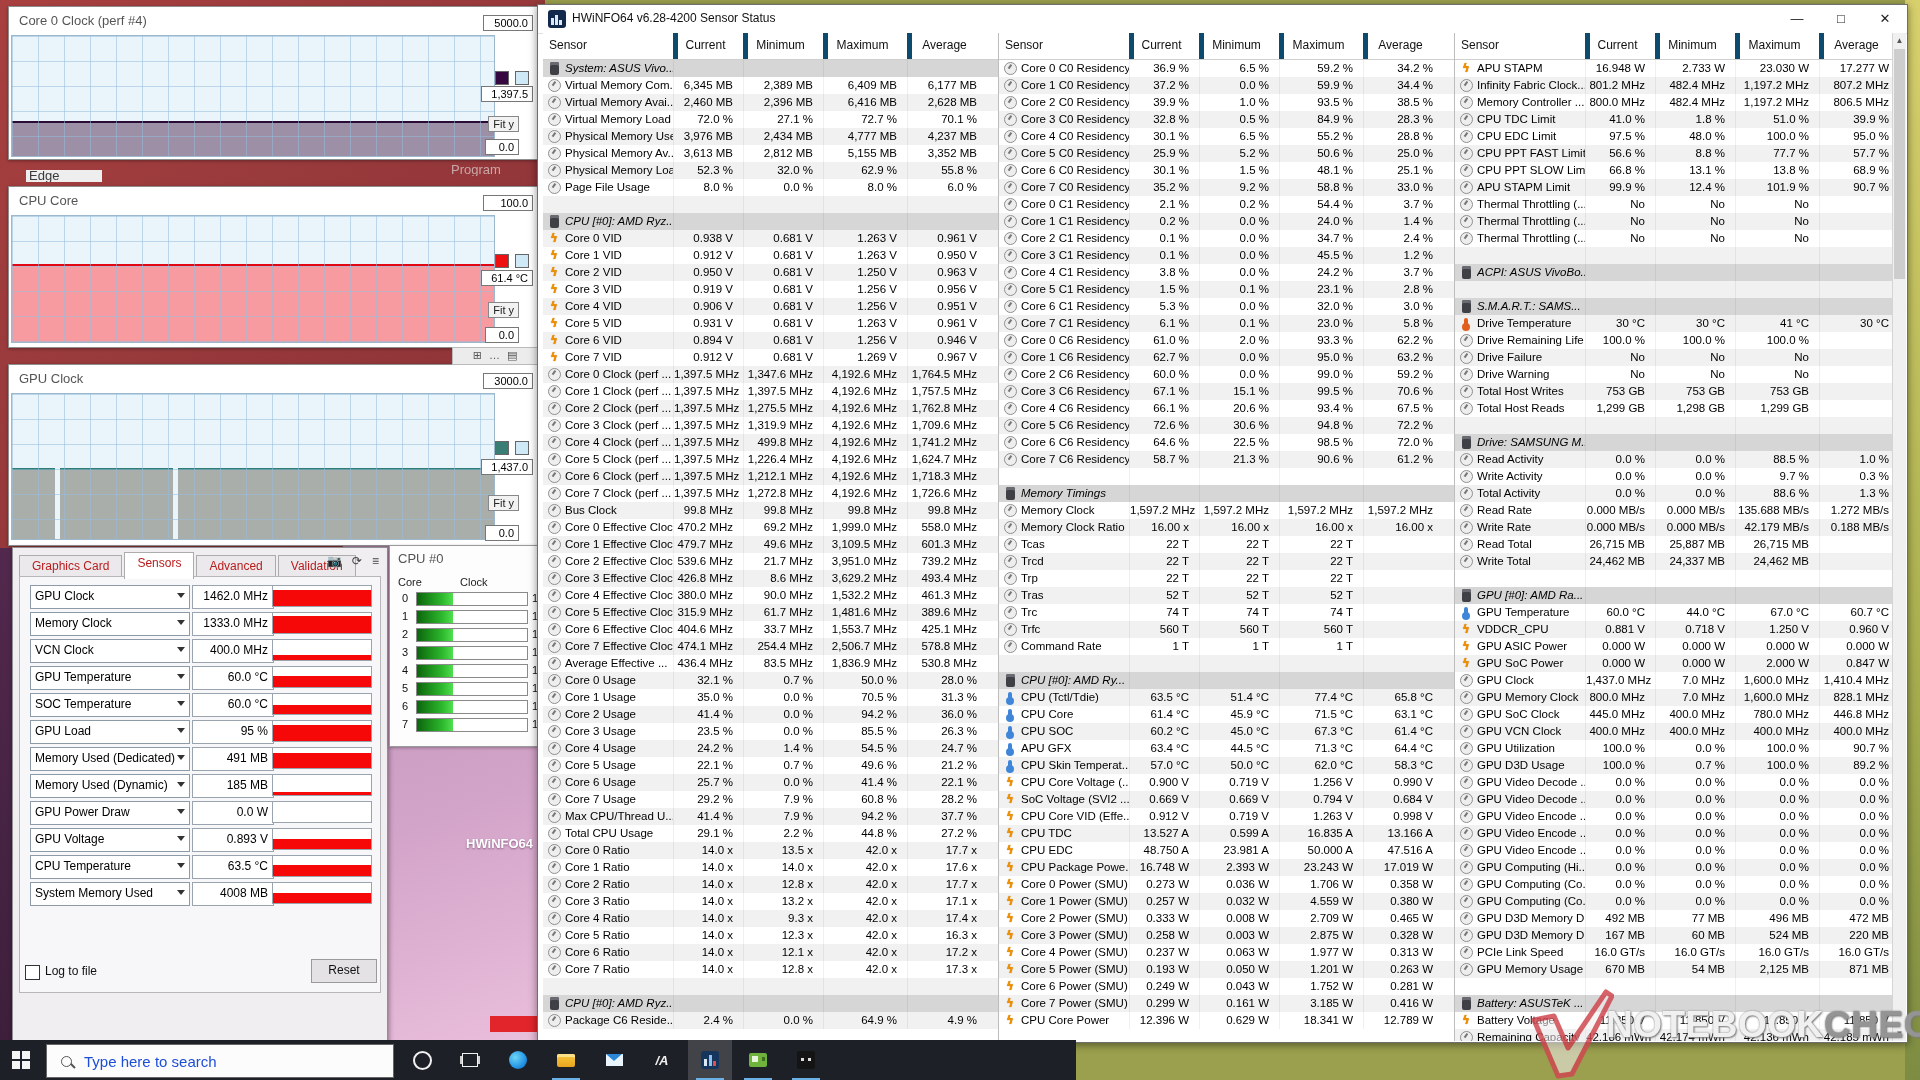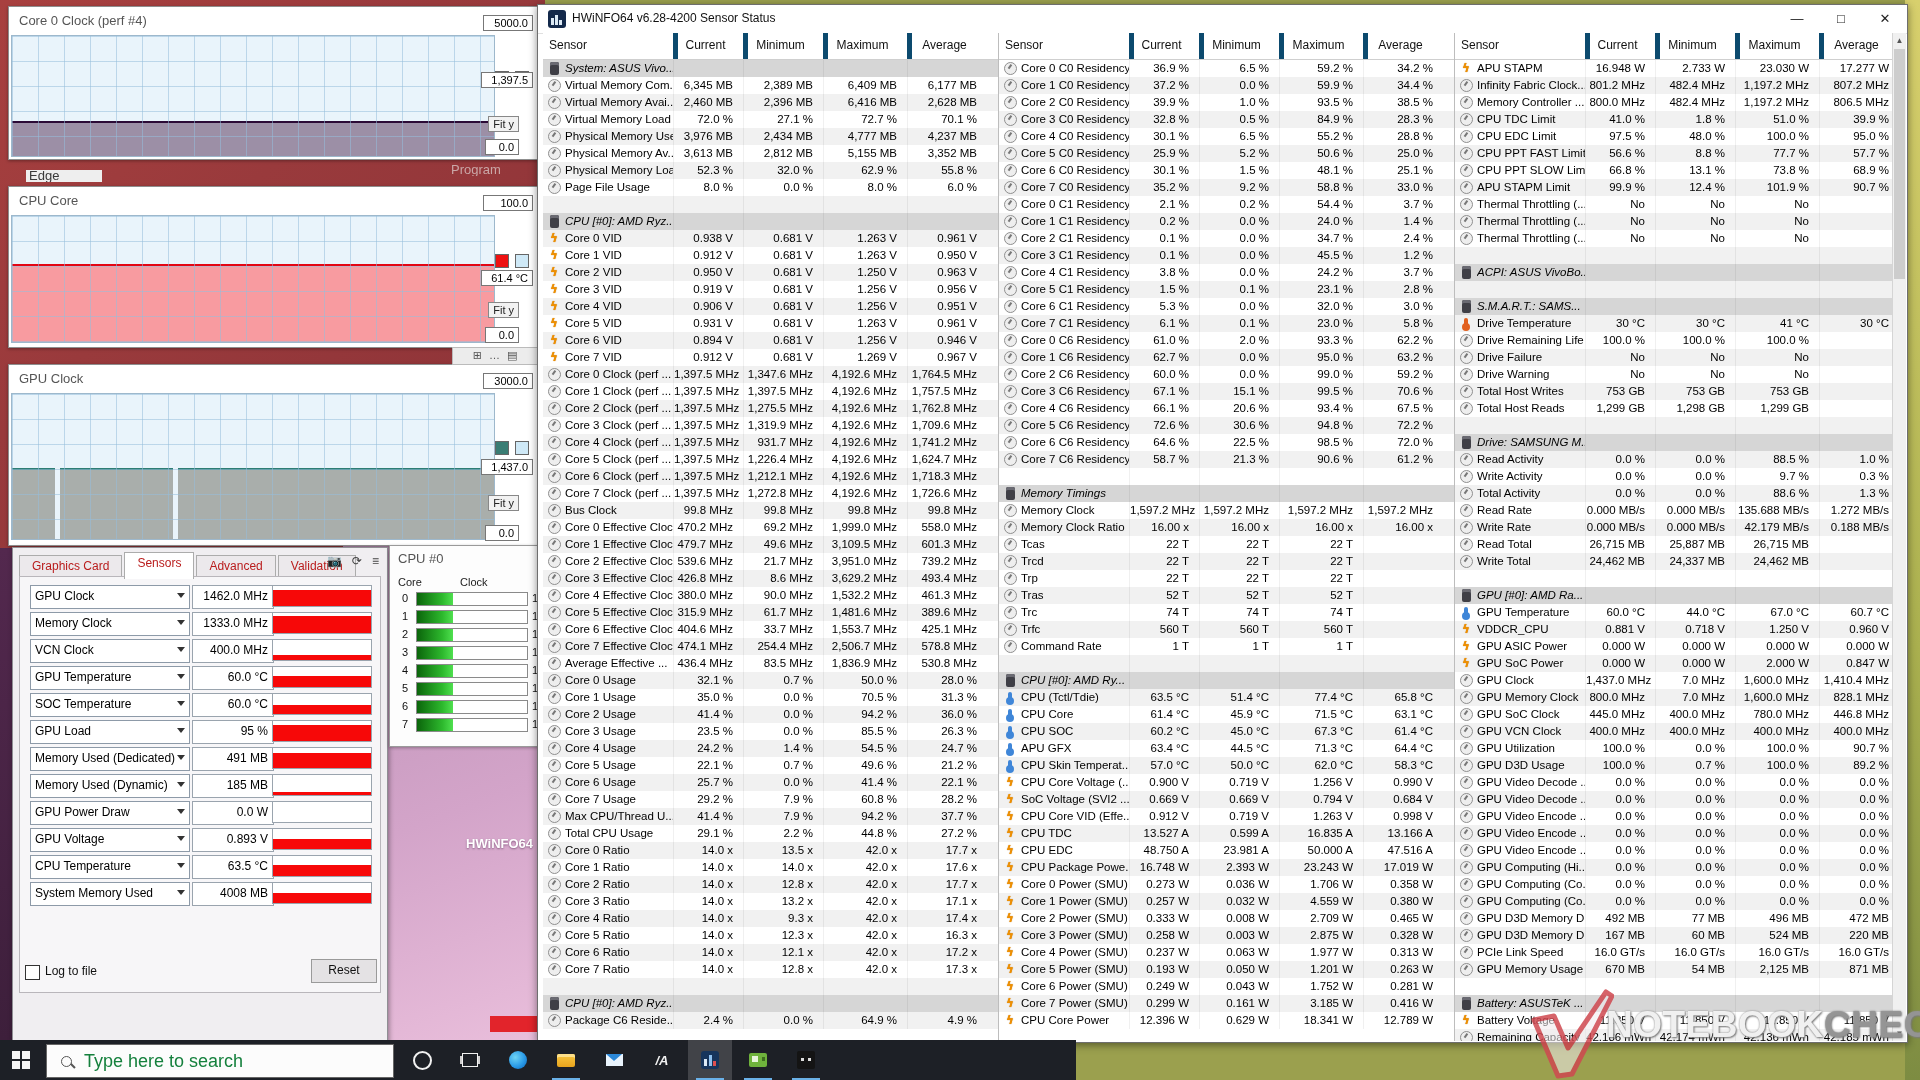--- a/index.html
+++ b/index.html
@@ -93,21 +93,21 @@
   #vscroll{position:absolute;right:1px;top:28px;width:13px;bottom:1px;background:#f0f0f0;border-left:1px solid #d5d5d5;}
   #vscroll .arr{position:absolute;left:0;right:0;height:15px;text-align:center;font-size:8px;color:#555;line-height:15px;}
   #vscroll .thumb{position:absolute;left:1px;right:1px;top:16px;height:230px;background:#cdcdcd;}
   
   #taskbar{left:0;top:1040px;width:1076px;height:40px;background:#1d2026;}
   #start{position:absolute;left:12px;top:11px;width:18px;height:18px;}
   #start i{position:absolute;width:8px;height:8px;background:#f4f4f4;}
   #search{position:absolute;left:46px;top:4px;width:346px;height:32px;background:#fcfcfc;border:1px solid #666;display:flex;align-items:center;}
   #search .mag{width:9px;height:9px;border:1.6px solid #555;border-radius:50%;margin-left:14px;position:relative;}
   #search .mag::after{content:"";position:absolute;left:8px;top:8px;width:6px;height:1.6px;background:#555;transform:rotate(45deg);}
-  #search .ph{margin-left:12px;font-size:18px;color:#15803d;}
+  #search .ph{margin-left:12px;font-size:15px;color:#1d4ed8;}
   .tbicon{position:absolute;top:0;width:44px;height:40px;display:flex;align-items:center;justify-content:center;}
   .tbicon.hl{background:rgba(255,255,255,.16);}
   .tbicon .ul{position:absolute;bottom:0;left:8px;right:8px;height:2px;background:#6ab1e8;}
   
   #witcher{left:1076px;top:1040px;width:844px;height:40px;background:#ebebeb;overflow:hidden;}
   #witcher .wt{position:absolute;left:14px;top:10px;font-size:13px;color:#9a9a9a;}
   #witcher .game{position:absolute;left:0;bottom:0;right:0;height:7px;background:#0d0f0b;}
   #witcher .blob1{position:absolute;left:230px;bottom:0;width:26px;height:7px;background:#4c5c30;}
   #witcher .blob2{position:absolute;left:610px;bottom:0;width:80px;height:7px;background:#cfd3c9;}
   #witcher .blob3{position:absolute;right:0;bottom:0;width:70px;height:7px;background:#3c4a33;}
@@ -134,21 +134,21 @@
       <div class="abs gwin" style="left: 8px; top: 6px; width: 528px; height: 152px;">
         <div class="gtitle">Core 0 Clock (perf #4)</div>
         <div class="gplot" style="top: 28px; width: 482px; height: 120px;">
           <div class="gfill" style="height: 34px; background: rgb(156, 143, 166);"></div>
           <div class="gline" style="bottom: 33px; background: rgb(43, 10, 54);"></div>
           <div class="ggrid"></div>
         </div>
         <div class="gbox" style="right: 4px; top: 8px; width: 40px;">5000.0</div>
         <div class="gsw" style="right: 28px; top: 64px; background: rgb(53, 9, 63);"></div>
         <div class="gsw2" style="right: 8px; top: 64px;"></div>
-        <div class="gbox" style="right: 4px; top: 65px; width: 42px;">1,397.5</div>
+        <div class="gbox" style="right: 4px; top: 79px; width: 42px;">1,397.5</div>
         <div class="gfit" style="right: 18px; top: 109px;">Fit y</div>
         <div class="gbox" style="right: 18px; top: 132px; width: 24px;">0.0</div>
       </div>
       <div class="abs gwin" style="left: 8px; top: 186px; width: 528px; height: 160px;">
         <div class="gtitle">CPU Core</div>
         <div class="gplot" style="top: 28px; width: 482px; height: 126px;">
           <div class="gfill" style="height: 77px; background: rgb(248, 155, 160);"></div>
           <div class="gline" style="bottom: 76px; background: rgb(227, 6, 19);"></div>
           <div class="ggrid"></div>
         </div>
@@ -588,21 +588,21 @@
             <div class="v">1,319.9 MHz</div>
             <div class="v">4,192.6 MHz</div>
             <div class="v">1,709.6 MHz</div>
           </div>
           <div class="trow alt">
             <div class="icw">
               <span class="ic-g"></span>
             </div>
             <div class="lbl">Core 4 Clock (perf ...</div>
             <div class="v">1,397.5 MHz</div>
-            <div class="v">931.7 MHz</div>
+            <div class="v">499.8 MHz</div>
             <div class="v">4,192.6 MHz</div>
             <div class="v">1,741.2 MHz</div>
           </div>
           <div class="trow">
             <div class="icw">
               <span class="ic-g"></span>
             </div>
             <div class="lbl">Core 5 Clock (perf ...</div>
             <div class="v">1,397.5 MHz</div>
             <div class="v">1,226.4 MHz</div>
@@ -1581,21 +1581,21 @@
             <div class="v">77.7 %</div>
             <div class="v">57.7 %</div>
           </div>
           <div class="trow">
             <div class="icw">
               <span class="ic-g"></span>
             </div>
             <div class="lbl">CPU PPT SLOW Limit</div>
             <div class="v">66.8 %</div>
             <div class="v">13.1 %</div>
-            <div class="v">73.8 %</div>
+            <div class="v">13.8 %</div>
             <div class="v">68.9 %</div>
           </div>
           <div class="trow alt">
             <div class="icw">
               <span class="ic-g"></span>
             </div>
             <div class="lbl">APU STAPM Limit</div>
             <div class="v">99.9 %</div>
             <div class="v">12.4 %</div>
             <div class="v">101.9 %</div>

